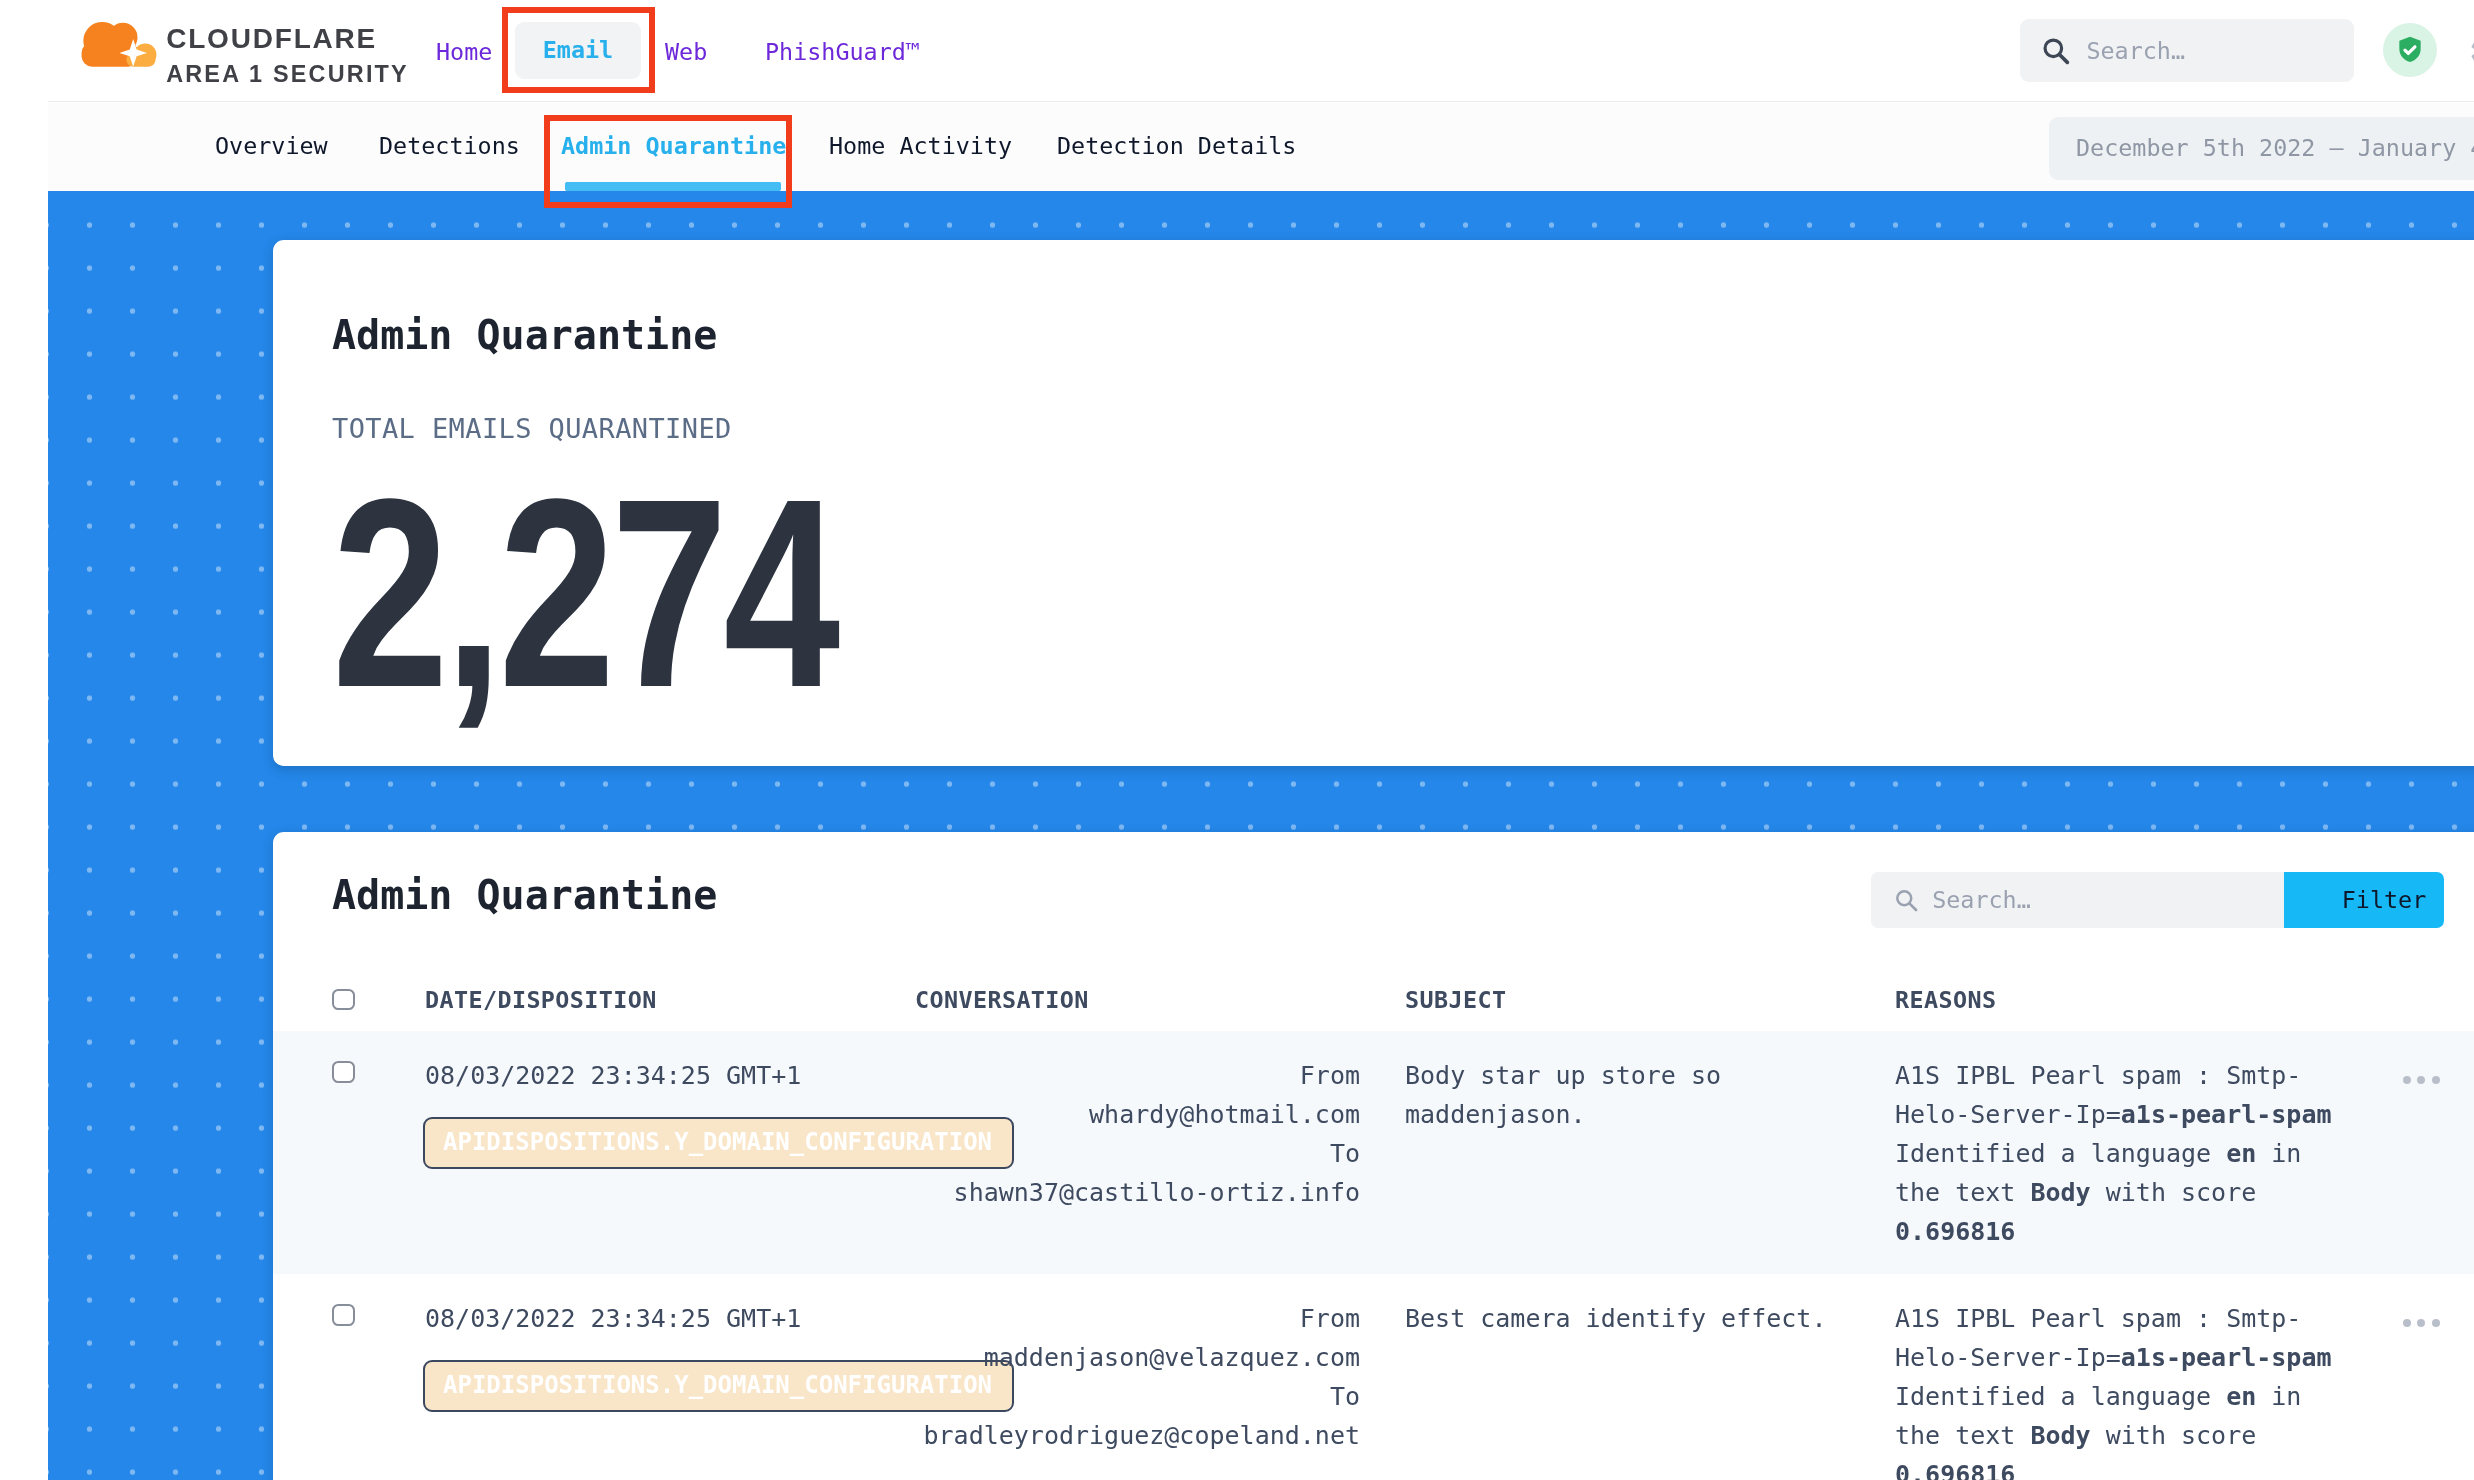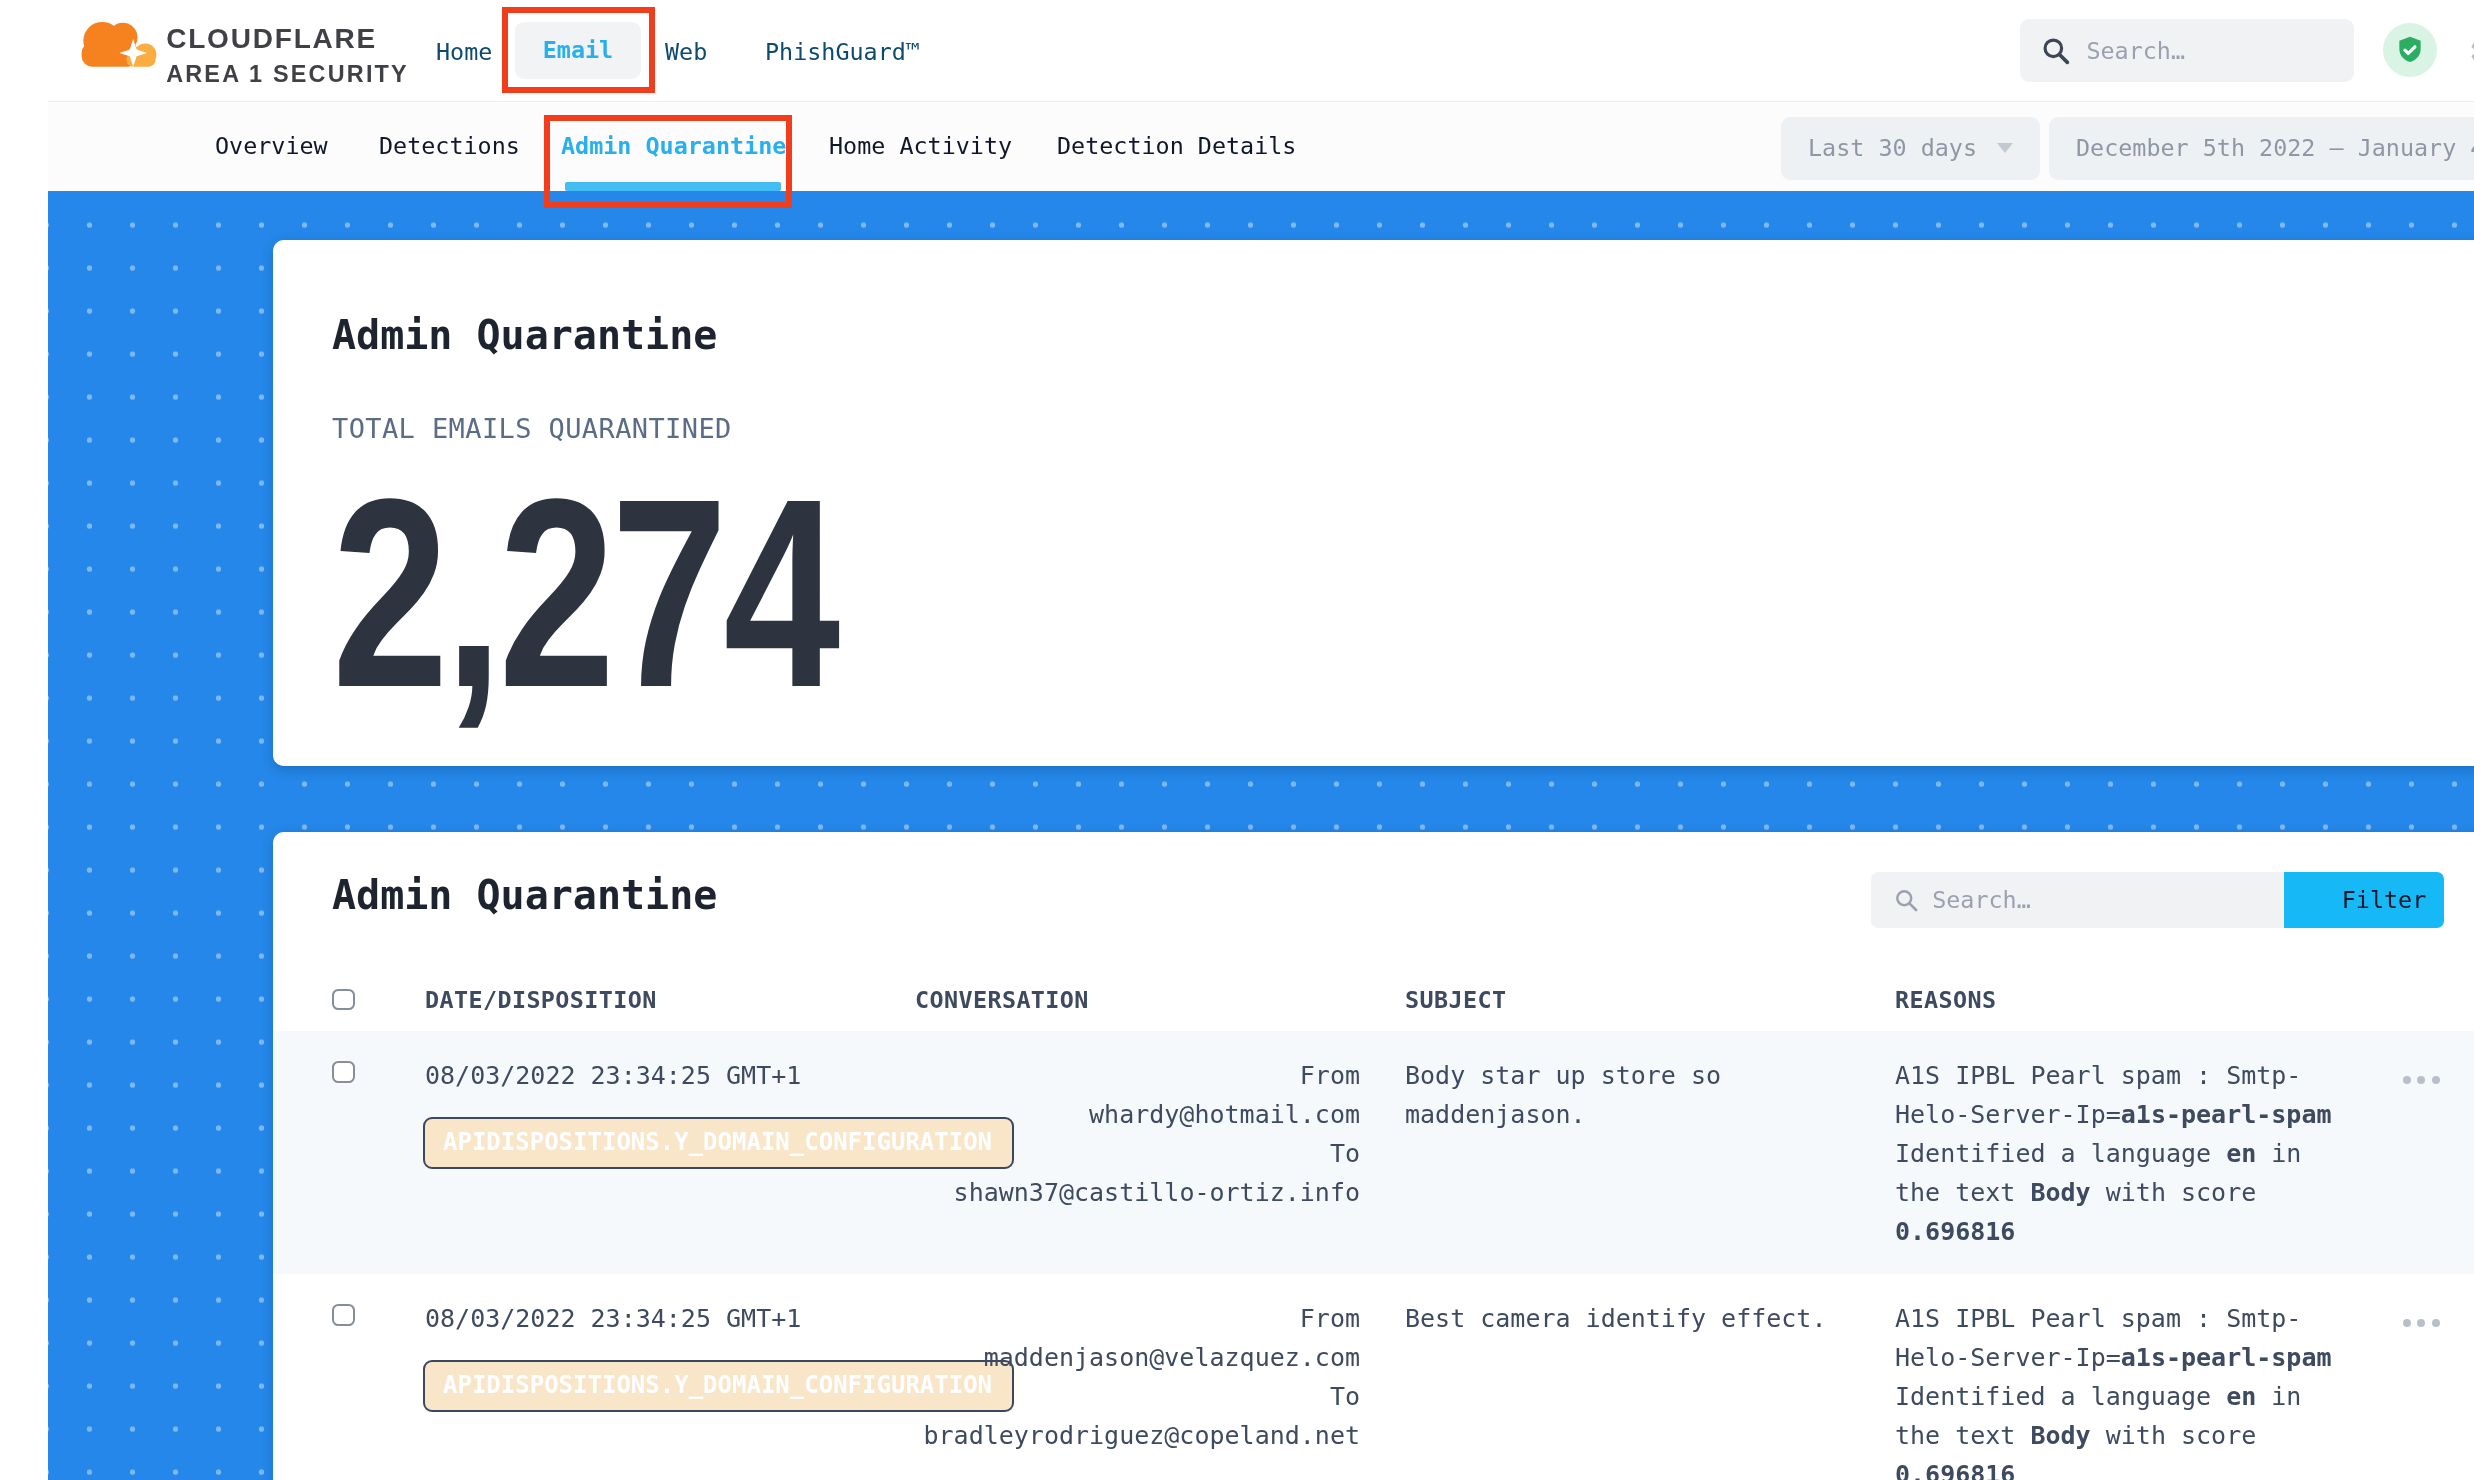--- a/index.html
+++ b/index.html
@@ -8,21 +8,21 @@
   .screen { position:relative; width:2475px; height:1080px;margin-left:48px; }
 
   
   .topbar { position:absolute; left:0; top:0; width:2475px; height:102px;
             background:#ffffff; border-bottom:1.8px solid #e9ebee; z-index:5; }
   .logo { position:absolute; left:25px; top:9px; display:flex; }
   .logo svg { width:86px; height:74px; }
   .logo-text { margin-left:7.2px; padding-top:14.4px; font-family:"Liberation Sans", sans-serif; color:#404147; }
   .logo-line1 { font-size:28px; font-weight:700; letter-spacing:1.8px; }
   .logo-line2 { font-size:23.4px; font-weight:700; letter-spacing:2.2px; margin-top:5.4px; }
-  .nav-item { position:absolute; top:38px; font-size:23.4px; color:#0c4a6e; cursor:pointer; white-space:nowrap; }
+  .nav-item { position:absolute; top:38px; font-size:23.4px; color:#6d28d9; cursor:pointer; white-space:nowrap; }
   .nav-pill { position:absolute; left:467px; top:21.6px; width:126px; height:57px;
               background:#f1f3f5; border-radius:9px; display:flex; align-items:center;
               justify-content:center; font-size:23.4px; color:#27b0ec; font-weight:700; }
   .top-search { position:absolute; left:1972px; top:19px; width:334px; height:63px;
                 background:#f0f2f4; border-radius:9px; display:flex; align-items:center; padding-left:20px; }
   .top-search svg { width:32px; height:32px; }
   .top-search input { border:0; outline:0; background:transparent; font-family:"DejaVu Sans Mono", monospace;
                       font-size:23.4px; color:#3e4a5f; margin-left:14.4px; width:252px; }
   .top-search input::placeholder { color:#9aa1b0; }
   .shield-badge { position:absolute; left:2335px; top:23.4px; width:54px; height:54px; border-radius:50%;
@@ -143,24 +143,20 @@
   </header>
 
   <nav class="subnav">
     <span class="subtab" style="left:167px">Overview</span>
     <span class="subtab" style="left:331px">Detections</span>
     <span class="subtab active" style="left:513px">Admin Quarantine</span>
     <span class="subtab" style="left:781px">Home Activity</span>
     <span class="subtab" style="left:1009px">Detection Details</span>
     <div class="subtab-underline"></div>
 
-    <div class="range-pill">
-      <span>Last 30 days</span>
-      <span class="caret"></span>
-    </div>
     <div class="date-pill">
       <span>December 5th 2022 — January 4th 2023</span>
     </div>
   </nav>
 
   <main class="content">
     <div class="scroll-strip"></div>
 
     <section class="card card1">
       <h1 class="card-title">Admin Quarantine</h1>

